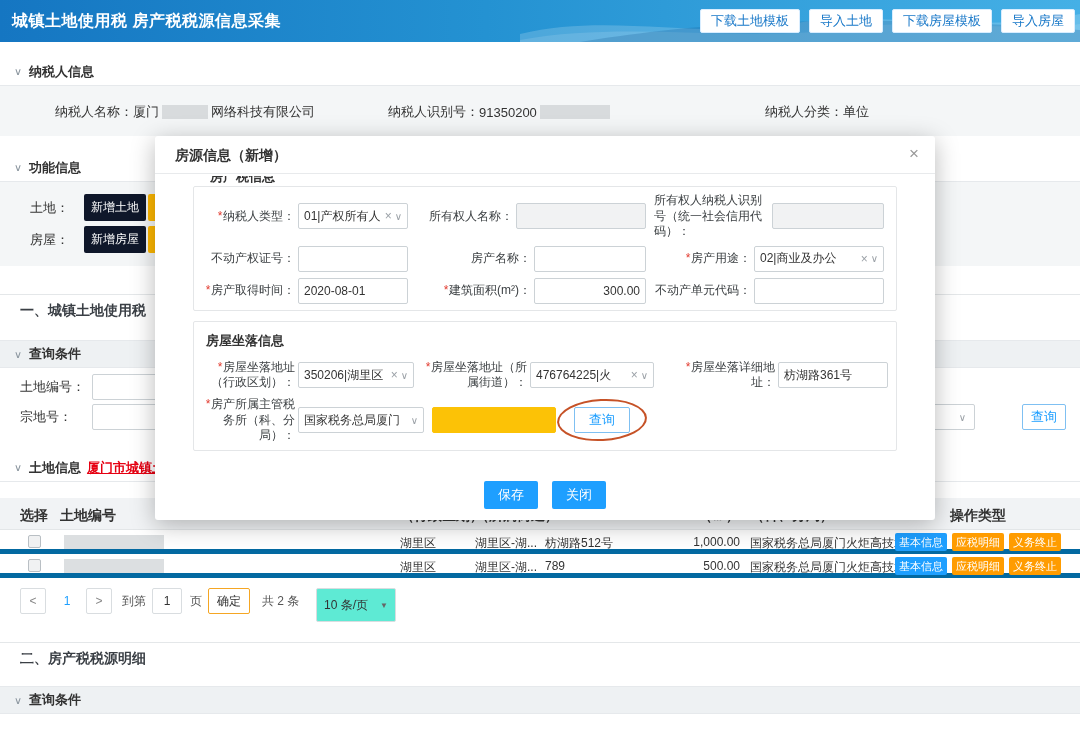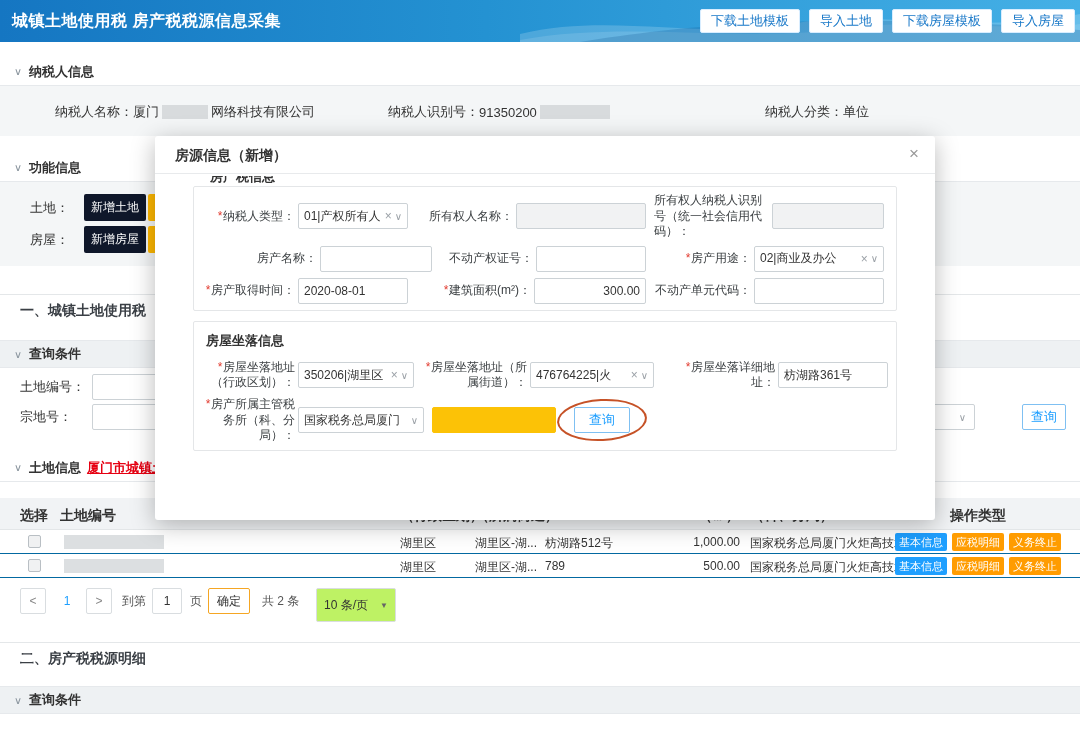--- a/index.html
+++ b/index.html
@@ -40,39 +40,39 @@
   .sel-bg { position:absolute; height:26px; border:1px solid #ccd2d6; background:#fff; border-radius:2px;
             display:flex; align-items:center; justify-content:flex-end; padding:0 8px; color:#9aa0a6; font-size:10px; }
   .q-btn { position:absolute; width:44px; height:26px; background:#fff; border:1px solid #7fc0f2;
            color:#1e9fff; border-radius:2px; font-size:13px; font-family:inherit; cursor:pointer; }
   .red-link { color:#e60012; text-decoration:underline; margin-left:6px; font-weight:bold; font-size:13px;
               white-space:nowrap; cursor:pointer; }
 
   
   .thead { position:absolute; left:0; width:1080px; background:#f1f3f5; border-bottom:1px solid #e3e6e8; }
   .th { position:absolute; bottom:4px; font-size:14px; font-weight:bold; color:#333; white-space:nowrap; }
-  .trow { position:absolute; left:0; width:1080px; height:24px; background:#fff; border-bottom:1px solid #0369a1; }
+  .trow { position:absolute; left:0; width:1080px; height:24px; background:#fff; border-bottom:5px solid #0369a1; }
   .td { position:absolute; top:5px; font-size:12px; white-space:nowrap; }
   .cbx { position:absolute; left:28px; top:5px; width:13px; height:13px; border:1px solid #b9bfc4;
          background:#f0f1f2; border-radius:2px; cursor:pointer; }
   .rrect { position:absolute; left:64px; top:5px; width:100px; height:14px; background:#dcdfe1; }
   .act-btn { position:absolute; top:3px; width:52px; height:18px; font-size:11px; color:#fff; border:none;
              border-radius:2px; font-family:inherit; cursor:pointer; line-height:17px; text-align:center; padding:0; }
   .a-blue { background:#1e9fff; } .a-orange { background:#ff9c00; }
 
   
   .pg-txt { position:absolute; font-size:12px; color:#555; line-height:26px; white-space:nowrap; }
   .pg-btn { position:absolute; width:26px; height:26px; border:1px solid #d9dde0; background:#fff; color:#888;
             border-radius:2px; font-family:inherit; cursor:pointer; font-size:12px; }
   .pg-cur { position:absolute; width:22px; text-align:center; color:#1e9fff; font-size:12px; line-height:26px; }
   .pg-inp { position:absolute; width:30px; height:26px; border:1px solid #d9dde0; border-radius:2px;
             text-align:center; line-height:24px; font-size:12px; background:#fff; cursor:text; }
   .pg-ok { position:absolute; width:42px; height:26px; background:#fff; border:1px solid #f5a623; color:#333;
            border-radius:2px; font-size:12px; font-family:inherit; cursor:pointer; }
-  .pg-sel { position:absolute; width:80px; height:26px; border:1px solid #d9dde0; border-radius:2px; background:#bef264;
+  .pg-sel { position:absolute; width:80px; height:26px; border:1px solid #d9dde0; border-radius:2px; background:#5eead4;
             display:flex; align-items:center; justify-content:space-between; padding:16px 7px; font-size:12px; cursor:pointer; }
   .pg-sel .car { font-size:8px; color:#666; }
 
   
   .modal { position:absolute; left:155px; top:136px; width:780px; height:384px; background:#fff;
            border-radius:3px; box-shadow:0 5px 24px rgba(0,0,0,.28); z-index:20; overflow:hidden; }
   .m-head { height:38px; border-bottom:1px solid #e8eaec; position:relative; }
   .m-title { position:absolute; left:20px; top:11px; font-size:14px; font-weight:bold; }
   .m-close { position:absolute; right:16px; top:8px; font-size:17px; color:#999; cursor:pointer; }
   .m-body { padding:2px 20px 0; }
@@ -264,26 +264,26 @@
           <span class="mlbl lw3">所有权人名称：</span>
           <div class="mctl dis cw3"></div>
         </div>
         <div class="fld">
           <span class="mlbl lw2 ta-l">所有权人纳税人识别号（统一社会信用代码）：</span>
           <div class="mctl dis cw2"></div>
         </div>
       </div>
       <div class="mrow">
         <div class="fld">
+          <span class="mlbl lw1">不动产权证号：</span>
+          <div class="mctl cw1"></div>
+        </div>
+        <div class="fld">
           <span class="mlbl lw2">房产名称：</span>
           <div class="mctl cw2"></div>
-        </div>
-        <div class="fld">
-          <span class="mlbl lw1">不动产权证号：</span>
-          <div class="mctl cw1"></div>
         </div>
         <div class="fld">
           <span class="mlbl lw3"><i class="star">*</i><span>房产用途：</span></span>
           <div class="mctl cw3">
             <span class="val">02|商业及办公</span>
             <span class="x">×</span>
             <span class="car">∨</span>
           </div>
         </div>
       </div>
@@ -344,15 +344,19 @@
         <div class="fld">
           <div class="mctl yellow cw7"></div>
         </div>
         <div class="qwrap">
           <button class="m-qbtn">查询</button>
           <div class="m-ellipse"></div>
         </div>
       </div>
     </div>
 
+    <div class="m-actions">
+      <button class="m-main-btn">保存</button>
+      <button class="m-main-btn">关闭</button>
+    </div>
 
   </div>
 </div>
 
 </body></html>

